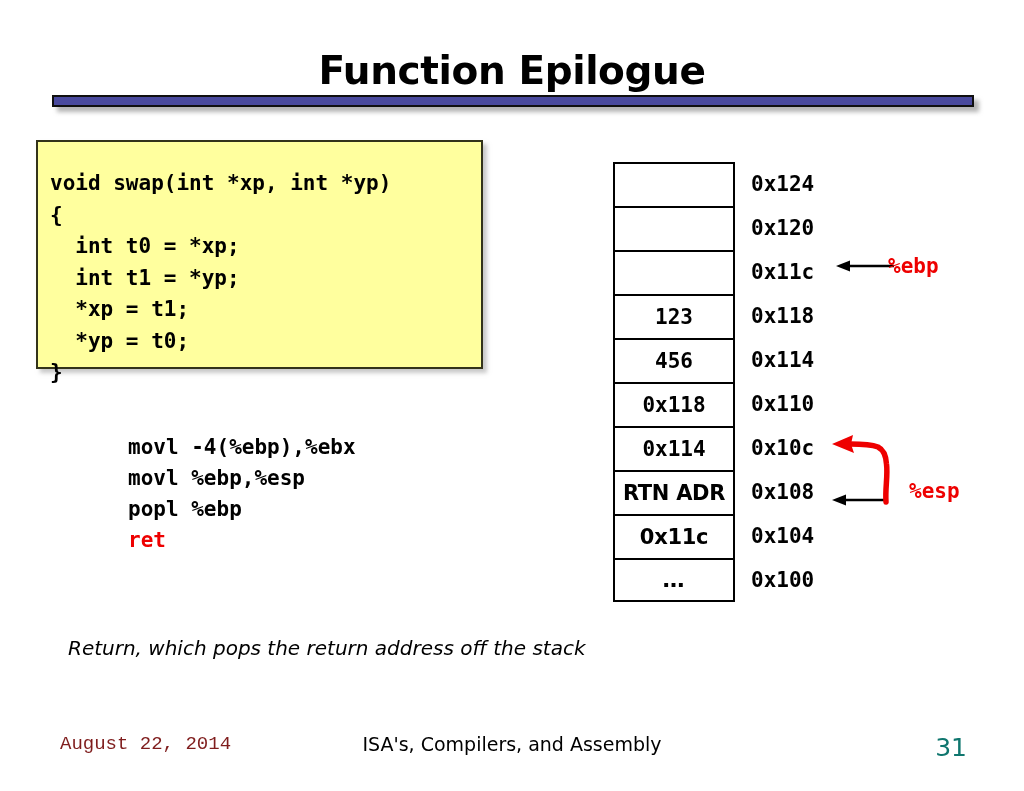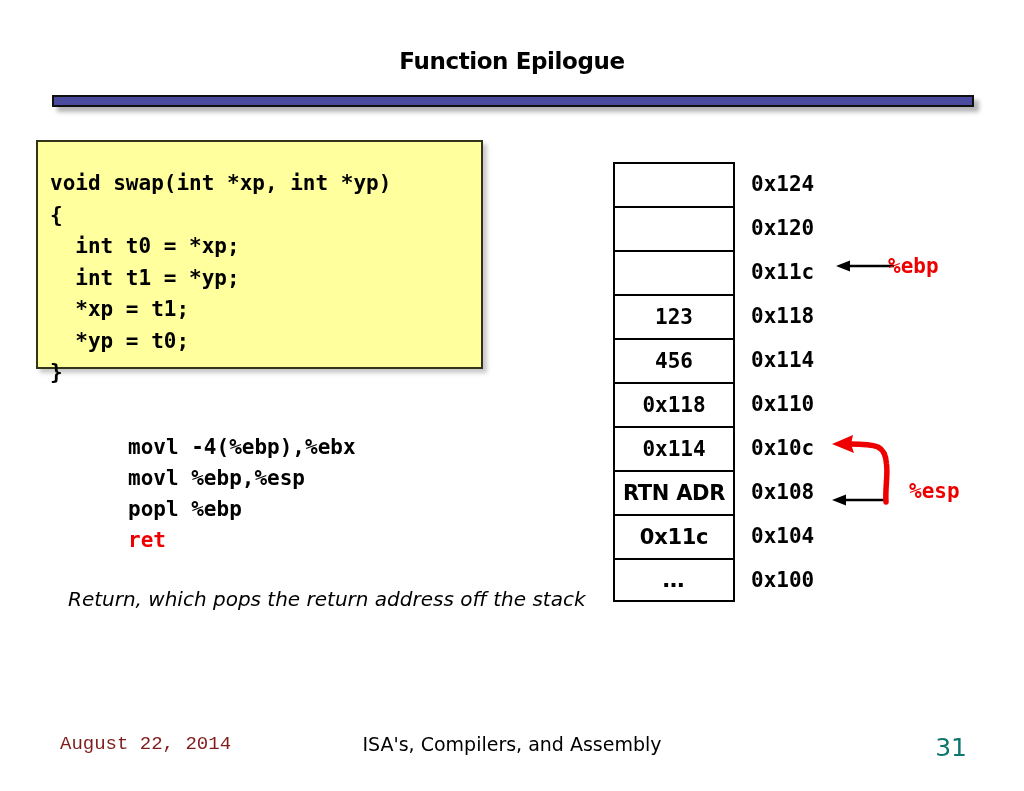--- a/index.html
+++ b/index.html
@@ -17,21 +17,21 @@
   }
 
   
   #slide-title {
     position: absolute;
     left: 0;
     top: 48px;
     width: 1024px;
     text-align: center;
     font-family: "DejaVu Sans", sans-serif;
-    font-size: 23px;
+    font-size: 39px;
     font-weight: bold;
     letter-spacing: -0.4px;
     color: #000000;
     white-space: nowrap;
   }
 
   
   #title-divider {
     position: absolute;
     left: 52px;
@@ -79,21 +79,21 @@
     line-height: 31px;
     white-space: pre;
     color: #000000;
   }
   #asm-block .aline.highlight { color: #ee0000; }
 
   
   #caption {
     position: absolute;
     left: 68px;
-    top: 587px;
+    top: 636px;
     font-family: "DejaVu Sans", sans-serif;
     font-style: italic;
     font-size: 20px;
     color: #000000;
     white-space: nowrap;
   }
 
   
   #stack-diagram {
     position: absolute;

